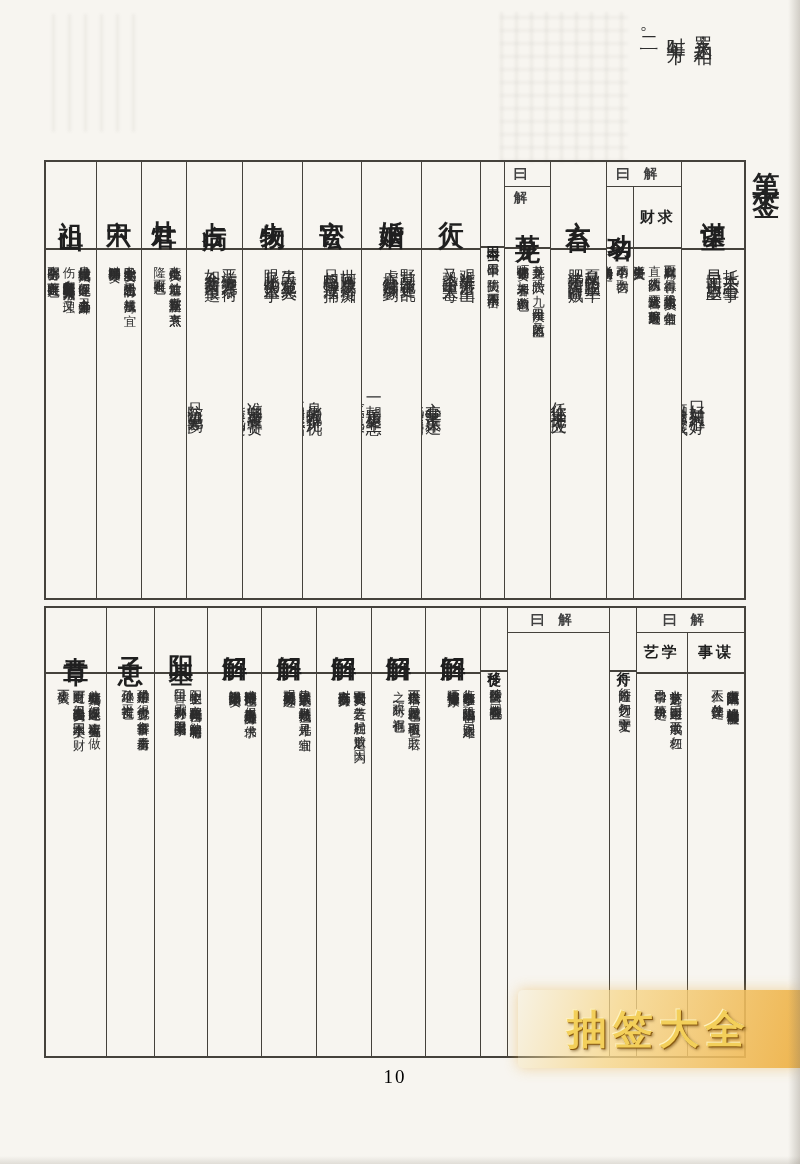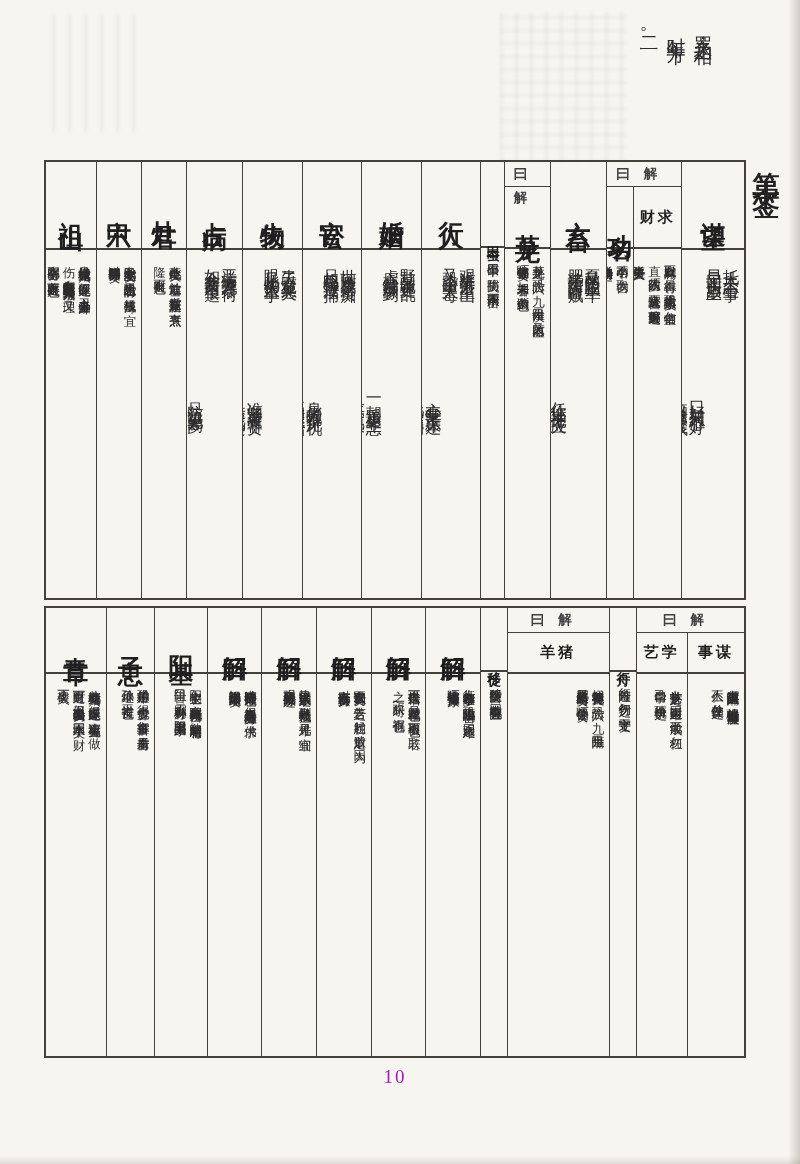--- a/index.html
+++ b/index.html
@@ -42,21 +42,21 @@
   .sub{display:flex;flex-direction:column;border-left:1.5px solid var(--line);min-width:0;box-sizing:border-box;}
   .subrow>.sub:last-child{border-left:none;}
   .sub-hd{height:var(--subH);flex:none;border-bottom:2px solid var(--line);display:flex;
           justify-content:center;align-items:center;}
   .hname-h{font-size:15px;font-weight:bold;letter-spacing:3px;color:#1f1f1f;}
   .body{flex:1;padding:6px 4px 2px 2px;overflow:hidden;white-space:pre;color:#2c2c2c;min-height:0;}
   .body.poem{font-size:16px;line-height:17px;letter-spacing:3px;}
   .body.text{font-size:12.5px;line-height:15.5px;letter-spacing:0.5px;}
 
   .page-number{position:absolute;left:44px;width:702px;top:1066px;text-align:center;
-               font-size:19px;letter-spacing:2px;color:#a21caf;}
+               font-size:19px;letter-spacing:2px;color:#000000;}
 
   .wm{position:absolute;left:518px;top:990px;right:0;height:78px;display:flex;align-items:center;
       justify-content:center;border-radius:5px 0 0 5px;
       background:linear-gradient(105deg,rgba(247,233,190,.25) 0%,rgba(247,215,140,.8) 35%,rgba(238,178,72,.95) 100%);
       box-shadow:0 0 14px rgba(230,170,60,.45);}
   .wm span{font-size:40px;font-weight:bold;letter-spacing:6px;color:#f3cf5a;
            text-shadow:1px 1px 0 #8a5a10,2px 2px 3px rgba(80,45,0,.55),-1px -1px 0 #fff3c0;}
 </style>
 </head>
 <body>
@@ -221,27 +221,20 @@
         </div>
         <div class="col" style="flex: 26 26 0px;">
           <div class="hd hd-small">
             <span class="vtext hname">行舟</span>
           </div>
           <div class="body vtext text">行舟凶险　切勿行之　守之平安</div>
         </div>
         <div class="col" style="flex: 102 102 0px;">
           <div class="deco">曰解</div>
           <div class="subrow">
-            <div class="sub" style="flex: 52 52 0px;">
-              <div class="sub-hd">
-                <span class="hname-h">羊猪</span>
-              </div>
-              <div class="body vtext text">饲养猪羊有失无得　恐防六　九　十二月阻隔
-只肥猪要及时出卖　吓伯公保平安</div>
-            </div>
           </div>
         </div>
         <div class="col" style="flex: 26 26 0px;">
           <div class="hd hd-small">
             <span class="vtext hname">移徙</span>
           </div>
           <div class="body vtext text">移徙应防不吉　因地基有灾险也</div>
         </div>
         <div class="col" style="flex: 54 54 0px;">
           <div class="hd hd-big">
@@ -296,18 +289,21 @@
           <div class="hd hd-big">
             <span class="vtext hname">青草</span>
           </div>
           <div class="body vtext text">此地有横龙结穴　但嫌龙运不旺　应请有福先生　做
 之财丁可旺　但丑未分金山头勿取　因水字不美　财
 丁要破失</div>
         </div>
       </div>
     </div>
 
+  <div class="wm">
+    <span>抽签大全</span>
+  </div>
 
   <div class="page-number">10</div>
 
   <div class="edge-r"></div>
   <div class="edge-b"></div>
 </div>
 
 </body></html>

